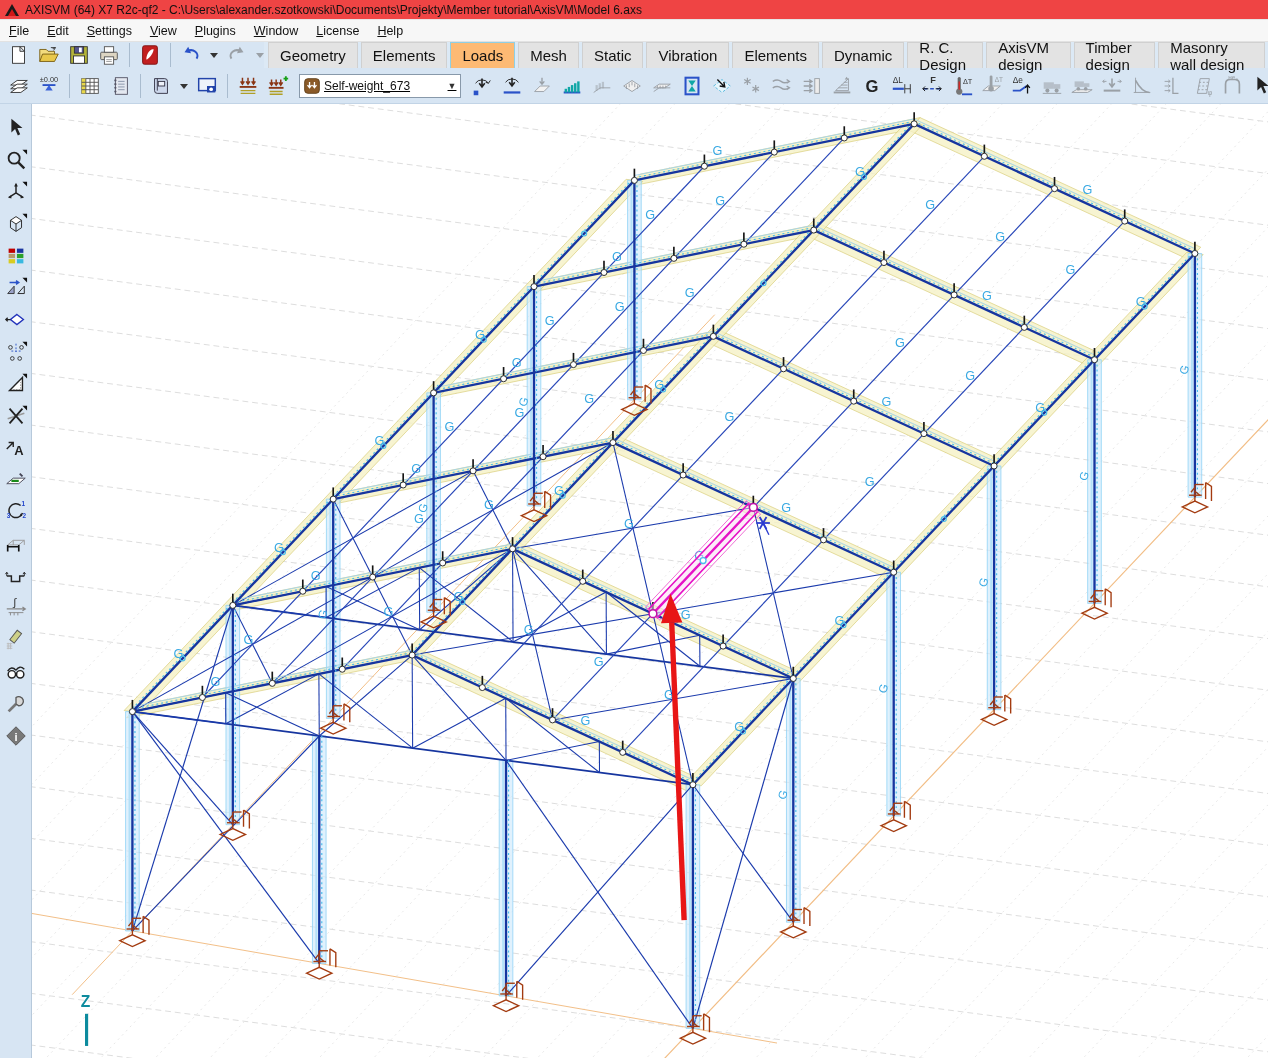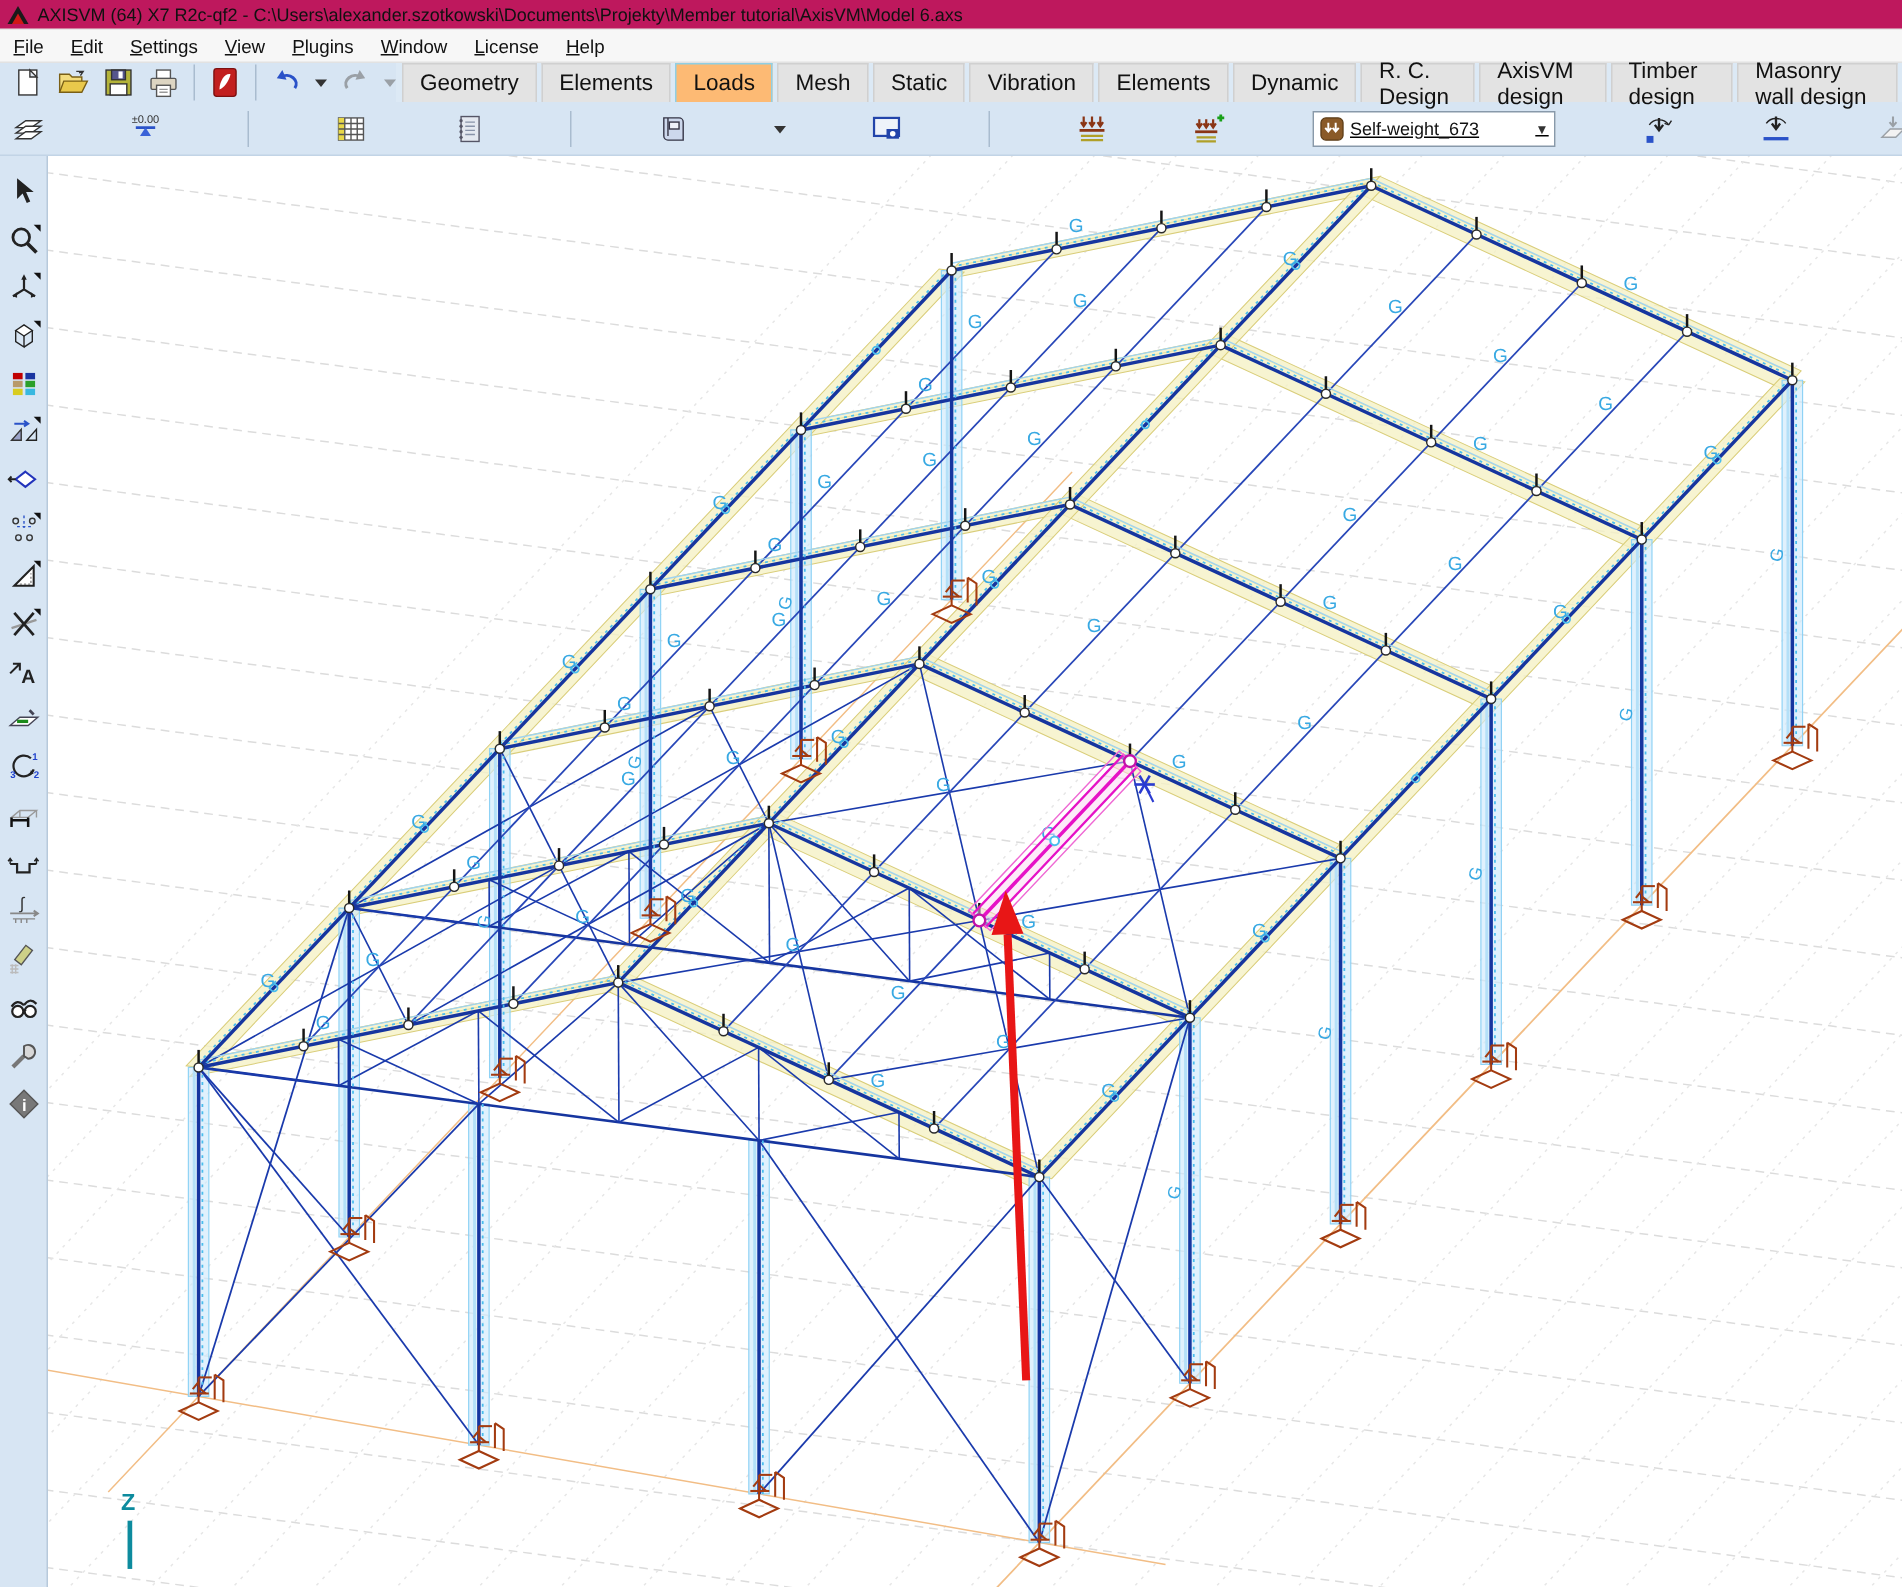--- a/index.html
+++ b/index.html
@@ -1,28 +1,28 @@
 <!DOCTYPE html>
 <html><head>
 <meta charset="utf-8">
 <style>
   html,body{margin:0;padding:0;}
   body{width:1268px;height:1058px;overflow:hidden;font-family:"Liberation Sans",sans-serif;background:#d7e5f3;position:relative;}
-  .titlebar{height:20px;background:#be185d;display:flex;align-items:center;padding-left:4px;border-bottom:1px solid #e6e6e6;box-sizing:border-box;}
+  .titlebar{height:20px;background:#ef4444;display:flex;align-items:center;padding-left:4px;border-bottom:1px solid #e6e6e6;box-sizing:border-box;}
   .titlebar .logo{width:16px;height:14px;margin-right:5px;}
   .titlebar .title{font-size:12px;color:#111;white-space:nowrap;}
   .menubar{height:22px;background:#f7f7f7;display:flex;align-items:center;border-bottom:1px solid #e2e2e2;box-sizing:border-box;}
   .menubar .mi{font-size:12.5px;color:#111;padding:2px 9px;cursor:default;}
   .menubar .mi u{text-decoration:underline;}
   .row1{height:26px;display:flex;align-items:stretch;background:#d7e5f3;}
   .filebar{display:flex;align-items:center;padding-left:4px;width:260px;flex:none;}
   .tabstrip{flex:1;display:flex;align-items:stretch;background:#dce9f5;padding-left:4px;}
   .tab{font-size:15px;color:#111;background:#e3e3e3;border:1px solid #d0d0d0;border-bottom:none;display:flex;align-items:center;padding:0 11px;margin-right:3px;cursor:default;}
   .tab.sel{background:#fdba74;border-color:#8fcfe4;}
-  .row2{height:36px;display:flex;align-items:center;background:#d7e5f3;padding-left:4px;border-bottom:1px solid #c2d4e6;box-sizing:border-box;gap:48px;}
+  .row2{height:36px;display:flex;align-items:center;background:#d7e5f3;padding-left:4px;border-bottom:1px solid #c2d4e6;box-sizing:border-box;}
   .tbtn{width:28px;height:28px;display:flex;align-items:center;justify-content:center;flex:none;border:1px solid transparent;}
   .tbtn.small{width:14px;}
   .sep{width:1px;height:24px;background:#a9bccf;margin:0 5px;flex:none;}
   .combo{width:160px;height:22px;background:#ffffff;border:1px solid #8899aa;display:flex;align-items:center;margin:0 6px;flex:none;text-decoration:underline;}
   .combo .cicon{width:18px;height:18px;margin:0 3px;flex:none;}
   .combo .cval{flex:1;font-size:12px;color:#111;white-space:nowrap;overflow:hidden;}
   .combo .ccaret{width:16px;flex:none;font-size:9px;color:#333;text-align:center;}
   .main{display:flex;height:954px;}
   .sidebar{width:32px;flex:none;background:#d7e5f3;border-right:1px solid #b7c9db;display:flex;flex-direction:column;align-items:center;padding-top:8px;box-sizing:border-box;}
   .sbtn{width:28px;height:30px;display:flex;align-items:center;justify-content:center;flex:none;border:1px solid transparent;}

